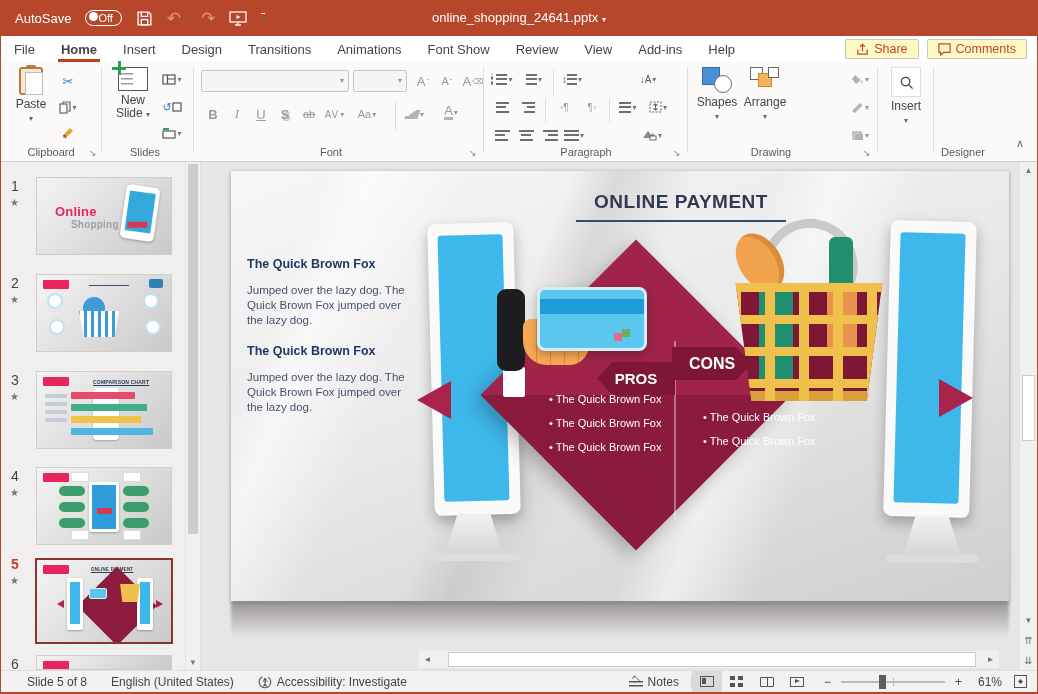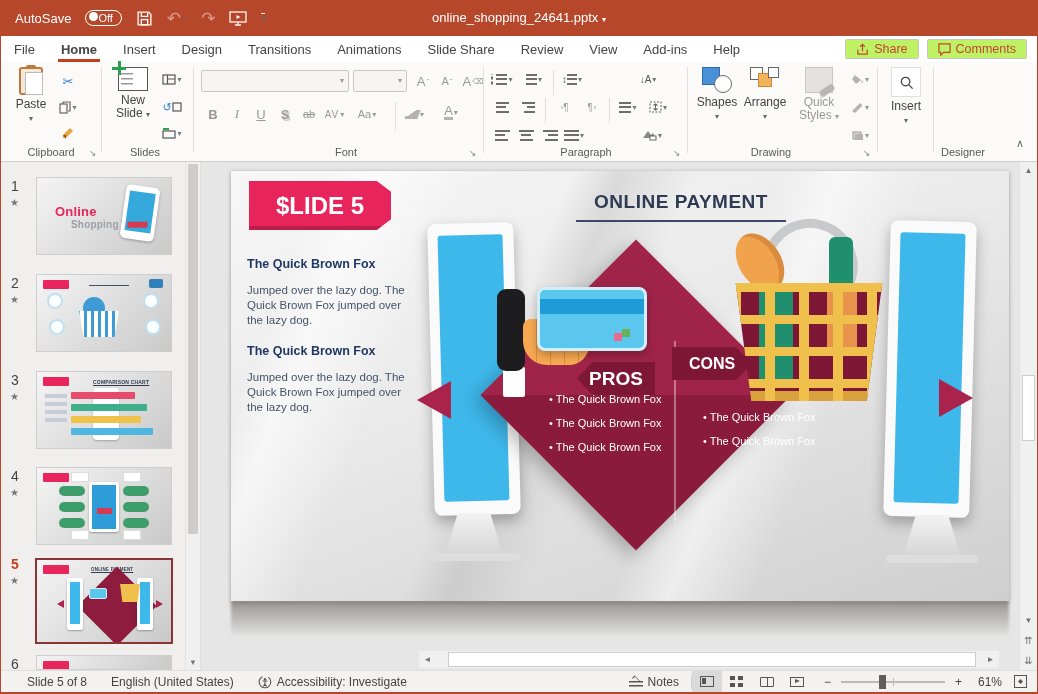--- a/index.html
+++ b/index.html
@@ -25,21 +25,21 @@
   .winbtn.close{font-size:16px}
   .tb-icon{width:34px}
   svg{display:block}
 
   
   .tabrow{position:absolute;left:0;top:36px;right:0;height:26px;background:#fff;display:flex;align-items:center;font-size:13px;color:#444}
   .tab{padding:0 13px;line-height:25px;position:relative;cursor:default}
   .tab.active{font-weight:bold;color:#444}
   .tab.active::after{content:"";position:absolute;left:10px;right:10px;bottom:0;height:3px;background:#C43E1C}
   .tab-actions{margin-left:auto;display:flex;gap:8px;padding-right:10px}
-  .pillbtn{display:flex;align-items:center;gap:5px;border:1px solid #C8C6C4;background:#bef264;color:#C24532;
+  .pillbtn{display:flex;align-items:center;gap:5px;border:1px solid #C8C6C4;background:#fef9c3;color:#C24532;
            font-size:12.5px;padding:2px 10px;border-radius:2px}
 
   
   .ribbon{position:absolute;left:0;top:62px;right:0;height:100px;background:#FBFAF9;border-bottom:1px solid #D1CFCD}
   .rdiv{position:absolute;top:5px;bottom:8px;width:1px;background:#E1DFDD}
   .grouplabel{position:absolute;bottom:3px;font-size:11px;color:#5A5A5A;text-align:center}
   .launcher{position:absolute;bottom:3px;font-size:9px;color:#8A8886;line-height:9px}
   .bigbtn{position:absolute;top:5px;width:48px;text-align:center;font-size:12px;color:#444;cursor:default}
   .bigbtn .blabel{margin-top:3px;line-height:13px}
   .chev{font-size:8px;color:#666;line-height:8px}
@@ -142,21 +142,21 @@
   .stand-l{left:214px;top:342px}.stand-r{left:672px;top:344px}
   .base{position:absolute;width:92px;height:8px;background:#DDDDDD;border-radius:4px;z-index:1}
   .base-l{left:197px;top:382px}.base-r{left:655px;top:384px}
   
   .diamond{position:absolute;left:295px;top:114px;width:220px;height:220px;background:linear-gradient(135deg,#A02449 50%,#8A1B3C 50%);transform:rotate(45deg);z-index:2;box-shadow:0 8px 18px rgba(0,0,0,.25)}
   .seam{position:absolute;left:443px;top:170px;width:2px;height:180px;background:rgba(255,255,255,.38);z-index:3}
   .arrowtip{width:0;height:0;position:absolute;z-index:2}
   .arrowtip.left{left:186px;top:210px;border-top:19px solid transparent;border-bottom:19px solid transparent;border-right:34px solid #A9234C}
   .arrowtip.right{left:708px;top:208px;border-top:19px solid transparent;border-bottom:19px solid transparent;border-left:34px solid #A9234C}
   .ribbon-lbl{position:absolute;color:#fff;font-weight:bold;display:flex;align-items:center;justify-content:center;z-index:5;background:#7E1635}
-  .pros-lbl{left:346px;top:191px;width:78px;height:33px;font-size:19px;clip-path:polygon(20% 0,100% 0,100% 100%,20% 100%,0 50%)}
+  .pros-lbl{left:366px;top:191px;width:78px;height:33px;font-size:15px;clip-path:polygon(20% 0,100% 0,100% 100%,20% 100%,0 50%)}
   .cons-lbl{left:441px;top:176px;width:80px;height:33px;font-size:16px;clip-path:polygon(0 0,80% 0,100% 50%,80% 100%,0 100%)}
   .blist{position:absolute;z-index:5;list-style:none}
   .blist li{font-size:11px;color:#fff;margin-bottom:12px;white-space:nowrap}
   .blist li::before{content:"•  ";}
   .pros-list{left:318px;top:222px}
   .cons-list{left:472px;top:240px}
   
   .slot{position:absolute;left:266px;top:118px;width:28px;height:82px;background:#1D1D1F;border-radius:9px;z-index:4}
   .slot-card{position:absolute;left:272px;top:196px;width:22px;height:30px;background:#fff;border-radius:2px;z-index:3}
   .hand{position:absolute;left:292px;top:148px;width:66px;height:46px;background:#F7A851;border-radius:8px 16px 20px 24px;z-index:4;
@@ -259,21 +259,21 @@
   </div>
 </div>
 
 <div class="tabrow">
   <span class="tab">File</span>
   <span class="tab active">Home</span>
   <span class="tab">Insert</span>
   <span class="tab">Design</span>
   <span class="tab">Transitions</span>
   <span class="tab">Animations</span>
-  <span class="tab">Slide Share</span>
+  <span class="tab">Font Show</span>
   <span class="tab">Review</span>
   <span class="tab">View</span>
   <span class="tab">Add-ins</span>
   <span class="tab">Help</span>
   <span class="tab-actions">
     <span class="pillbtn">
       <svg width="13" height="13" viewBox="0 0 14 14" fill="none" stroke="#C24532" stroke-width="1.3">
           <path d="M7 9V1.5M4.5 4L7 1.5 9.5 4"></path>
           <path d="M2 7v5h10V7"></path>
         </svg>
@@ -378,21 +378,21 @@
     </div>
   <div class="rdiv" style="left:394px;top:40px;bottom:30px"></div>
   <div class="fbtn dis" style="left:404px;top:42px">
     <span style="display:inline-block;width:13px;height:9px;border-bottom:3px solid #B5B3B1;transform:skewX(-20deg);background:linear-gradient(135deg,transparent 45%,#B5B3B1 46%)"></span>
     <span class="micro">▾</span>
   </div>
   <div class="fbtn dis" style="left:440px;top:40px">
     <span style="border-bottom:3px solid #B5B3B1;line-height:13px">A</span>
     <span class="micro">▾</span>
   </div>
-  <div class="grouplabel" style="left:300px;width:90px">Font</div>
+  <div class="grouplabel" style="left:285px;width:90px">Font</div>
   <div class="launcher" style="left:468px">↘</div>
   <div class="rdiv" style="left:482px"></div>
 
   <div class="sbtn" style="left:490px;top:6px">
       <span class="ic-bullets"></span>
       <span class="micro">▾</span>
     </div>
   <div class="sbtn" style="left:522px;top:6px">
       <span class="ic-lines" style="width:11px"></span>
       <span class="micro">▾</span>
@@ -465,24 +465,20 @@
       </div>
     <div class="blabel"><span>Shapes</span><br><span class="chev">▾</span></div>
   </div>
   <div class="bigbtn" style="left:740px">
     <div class="ic-arrange">
         <span class="a1"></span>
         <span class="a2"></span>
         <span class="a3"></span>
       </div>
     <div class="blabel"><span>Arrange</span><br><span class="chev">▾</span></div>
-  </div>
-  <div class="bigbtn dis" style="left:790px;width:56px">
-    <div class="ic-qstyle"></div>
-    <div class="blabel"><span>Quick Styles</span> <span class="chev">▾</span></div>
   </div>
   <div class="sbtn dis" style="left:848px;top:6px">
     <svg width="13" height="11" viewBox="0 0 13 11">
         <path d="M4 1l6 5-5 4-4-5z" fill="#b5b3b1"></path>
         <path d="M11 6c1 1.6 1 3 0 3s-1-1.4 0-3z" fill="#b5b3b1"></path>
       </svg>
     <span class="micro">▾</span>
   </div>
   <div class="sbtn dis" style="left:848px;top:34px">
     <svg width="13" height="11" viewBox="0 0 13 11">
@@ -627,21 +623,20 @@
     <div class="stand stand-l"></div>
     <div class="stand stand-r"></div>
     <div class="base base-l"></div>
     <div class="base base-r"></div>
 
     <div class="diamond"></div>
     <div class="arrowtip left"></div>
     <div class="arrowtip right"></div>
     <div class="seam"></div>
 
-    <div class="banner">$LIDE 5</div>
     <div class="slide-title">ONLINE PAYMENT</div>
 
     <div class="ltext">
       <h3>The Quick Brown Fox</h3>
       <p>Jumped over the lazy dog. The Quick Brown Fox jumped over the lazy dog.</p>
       <h3>The Quick Brown Fox</h3>
       <p>Jumped over the lazy dog. The Quick Brown Fox jumped over the lazy dog.</p>
     </div>
 
     <div class="slot"></div>

